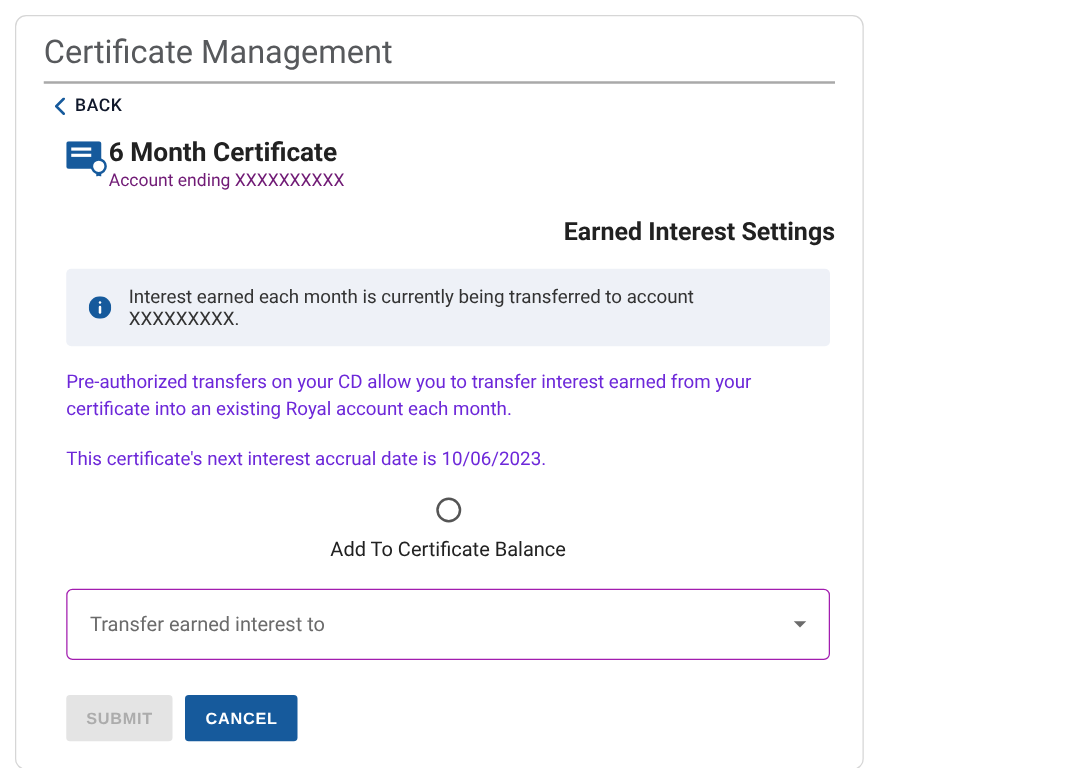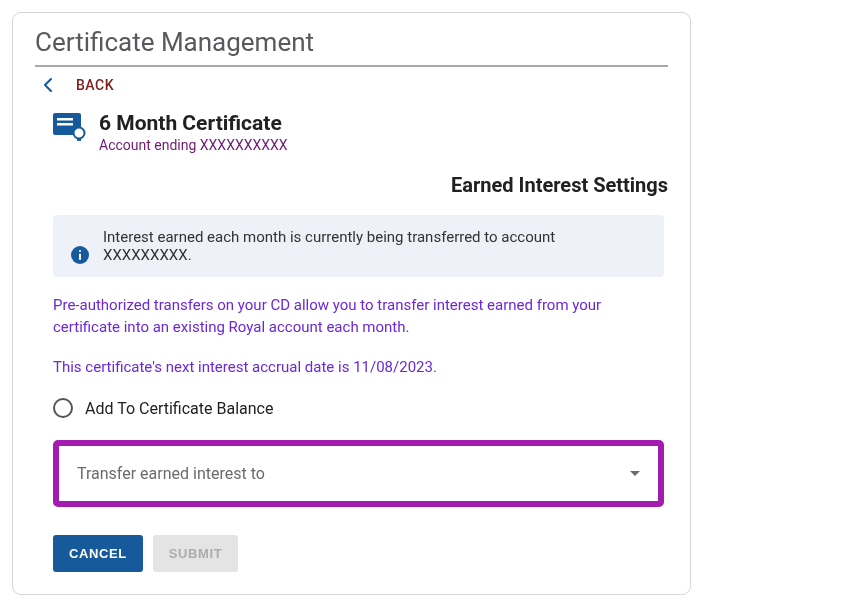--- a/index.html
+++ b/index.html
@@ -23,37 +23,36 @@
       font-size: 26px;
       font-weight: 400;
       color: #57595c;
       padding-bottom: 8px;
       border-bottom: 2px solid #a9a9a9;
       margin-bottom: 10px;
     }
     .back-link {
       display: inline-flex;
       align-items: center;
-      gap: 24px;
-      color: #7f1d1d;
+      gap: 8px;
+      color: #0f172a;
       font-size: 14px;
       font-weight: 500;
       letter-spacing: 0.5px;
       cursor: pointer;
       margin-bottom: 18px;
       margin-left: 8px;
     }
     .back-link svg {
       width: 9px;
       height: 14px;
     }
     .cert-header {
       display: flex;
       align-items: flex-start;
-      gap: 12px;
       margin-bottom: 20px;
       margin-left: 18px;
     }
     .cert-icon {
       width: 34px;
       height: 28px;
       margin-top: 2px;
     }
     .cert-title {
       font-size: 21px;
@@ -72,21 +71,21 @@
       margin-left: 18px;
       margin-bottom: 18px;
       text-align: right;
     }
     .content-block {
       margin-left: 18px;
       margin-right: 4px;
     }
     .info-banner {
       display: flex;
-      align-items: flex-end;
+      align-items: center;
       gap: 14px;
       background: #eef1f7;
       border-radius: 4px;
       padding: 13px 18px;
       margin-bottom: 18px;
       font-size: 15px;
       color: #333333;
     }
     .info-icon {
       width: 18px;
@@ -102,20 +101,21 @@
     .radio-group {
       margin-top: 20px;
       margin-bottom: 20px;
     }
     .radio-option {
       display: flex;
       align-items: center;
       gap: 12px;
       margin-bottom: 22px;
       cursor: pointer;
+      flex-direction: column;
     }
     .radio-circle {
       width: 20px;
       height: 20px;
       border: 2px solid #555555;
       border-radius: 50%;
       display: flex;
       align-items: center;
       justify-content: center;
       flex-shrink: 0;
@@ -128,21 +128,21 @@
       width: 10px;
       height: 10px;
       background: #165a9c;
       border-radius: 50%;
     }
     .radio-label {
       font-size: 16px;
       color: #212121;
     }
     .select-box {
-      border: 6px solid #a21caf;
+      border: 1px solid #a21caf;
       border-radius: 5px;
       padding: 18px 18px;
       display: flex;
       align-items: center;
       justify-content: space-between;
       cursor: pointer;
       margin-bottom: 28px;
       color: #6b6b6b;
       font-size: 16px;
     }
@@ -209,32 +209,32 @@
     <div class="info-banner">
       <svg class="info-icon" viewBox="0 0 18 18">
         <circle cx="9" cy="9" r="9" fill="#165a9c"></circle>
         <rect x="8" y="4" width="2" height="2" rx="1" fill="#ffffff"></rect>
         <rect x="8" y="7.5" width="2" height="6.5" rx="1" fill="#ffffff"></rect>
       </svg>
       <span>Interest earned each month is currently being transferred to account XXXXXXXXX.</span>
     </div>
 
     <p class="body-text">Pre-authorized transfers on your CD allow you to transfer interest earned from your certificate into an existing Royal account each month.</p>
-    <p class="body-text">This certificate's next interest accrual date is 11/08/2023.</p>
+    <p class="body-text">This certificate's next interest accrual date is 10/06/2023.</p>
 
     <div class="radio-group">
       <div class="radio-option">
         <span class="radio-circle"></span>
         <span class="radio-label">Add To Certificate Balance</span>
       </div>
     </div>
 
     <div class="select-box">
       <span>Transfer earned interest to</span>
       <span class="chevron-down"></span>
     </div>
 
     <div class="actions">
+      <button class="btn btn-submit" disabled="">SUBMIT</button>
       <button class="btn btn-cancel">CANCEL</button>
-      <button class="btn btn-submit" disabled="">SUBMIT</button>
     </div>
   </div>
 </div>
 
 </body></html>

